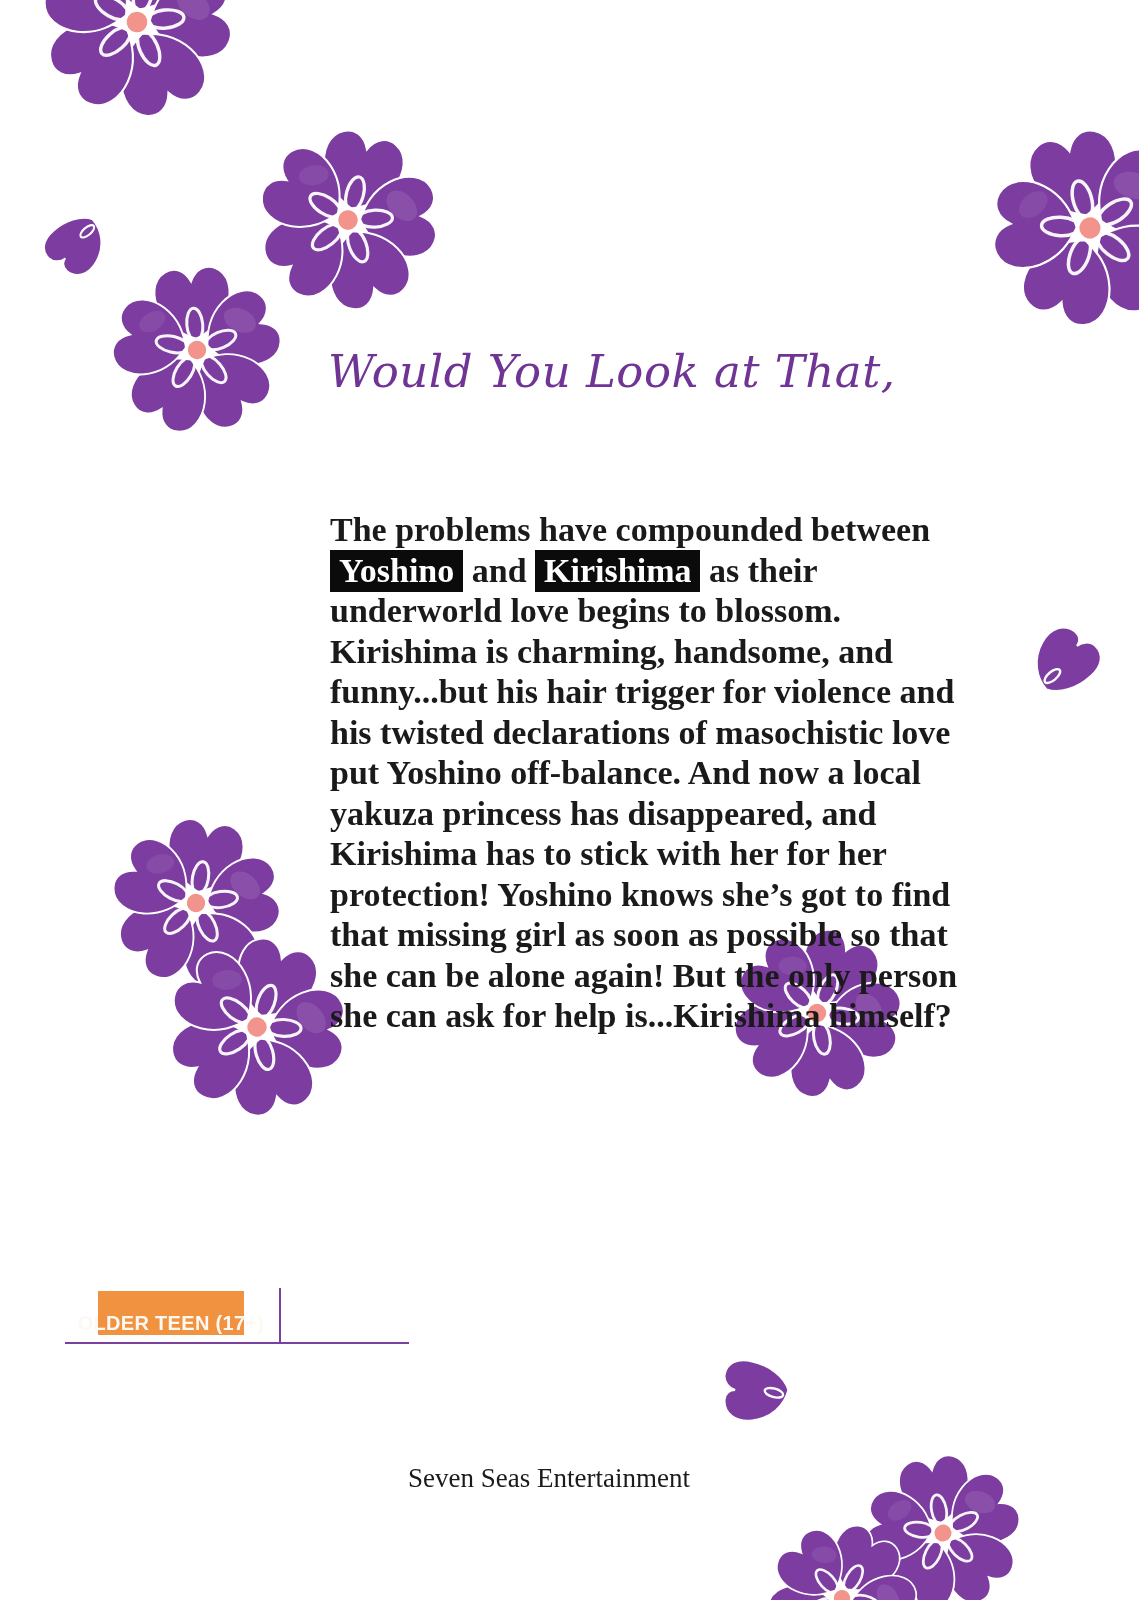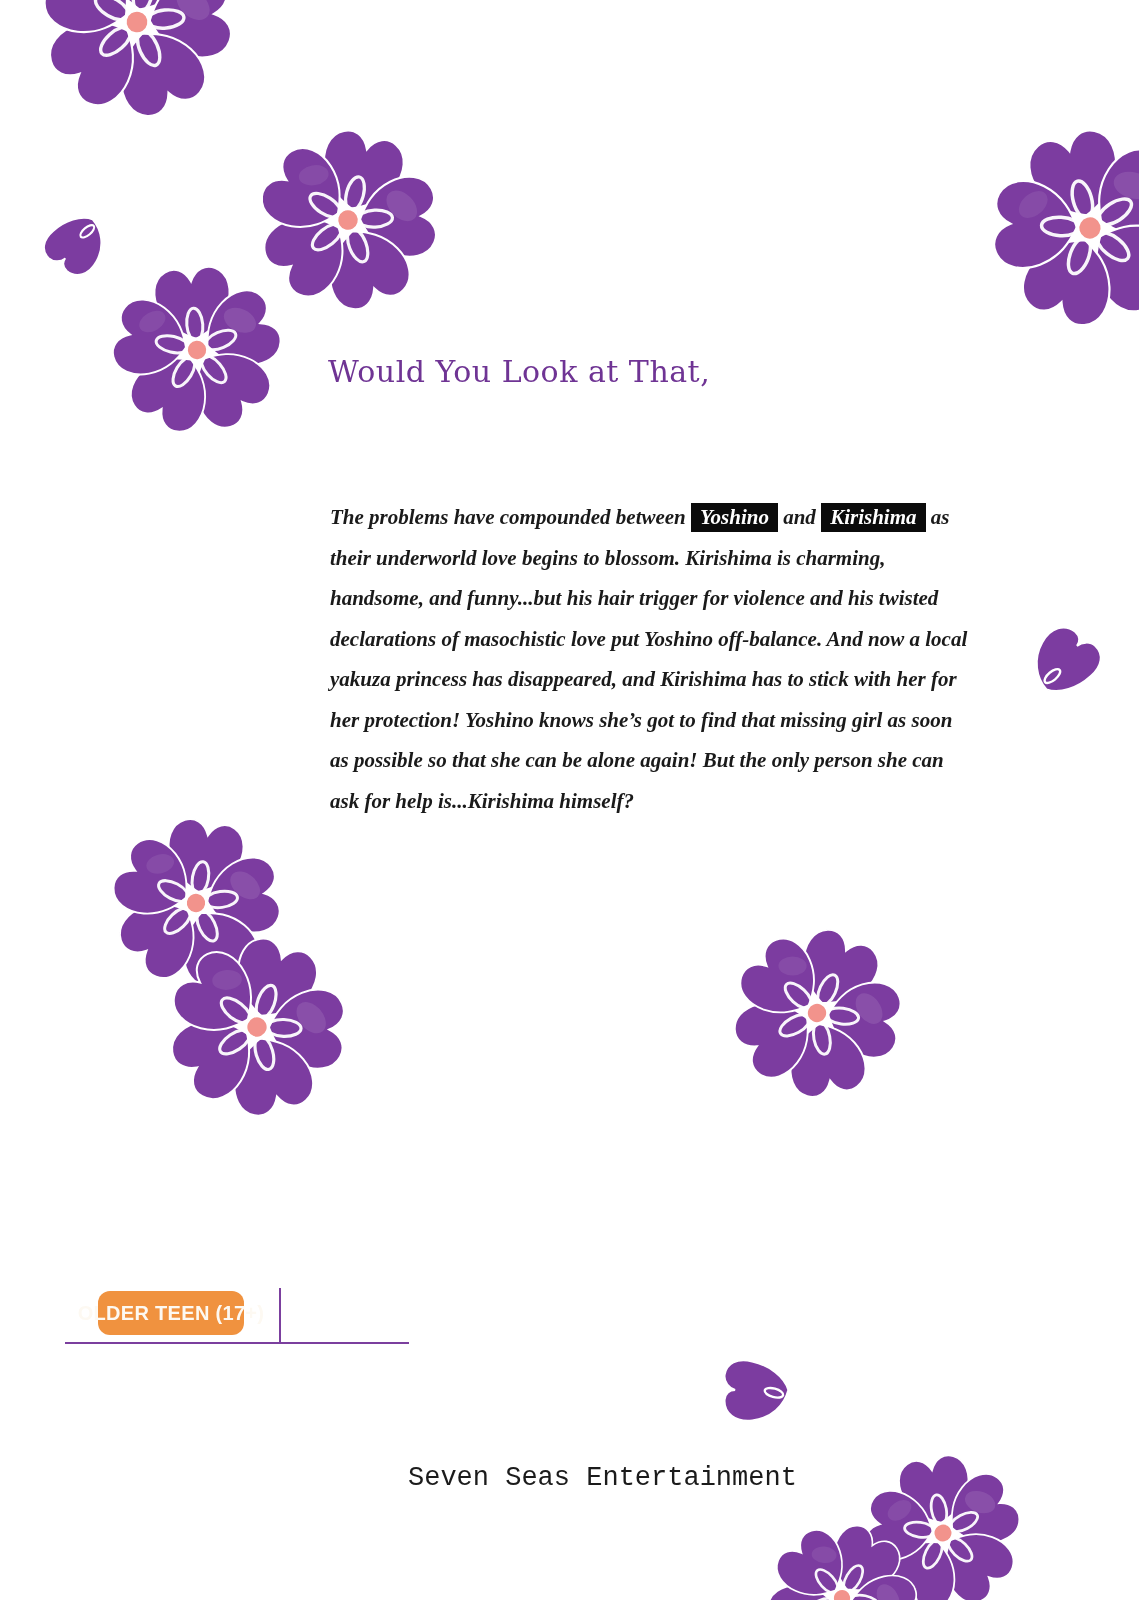--- a/index.html
+++ b/index.html
@@ -21,59 +21,58 @@
     overflow:hidden;
   }
   .decor{position:absolute;left:0;top:0;pointer-events:none;}
   .loop{fill:none;stroke:#fff;stroke-width:3.2px;opacity:.95;}
   .petal-shape{fill:var(--flower-purple);stroke:#fff;stroke-width:2px;}
   .flower-center{fill:var(--flower-center-pink);stroke:#fff;stroke-width:3.5px;}
 
   .title{
     position:absolute;left:328px;top:342px;
     font-family:"DejaVu Serif",serif;
+    font-style:italic;
     color:var(--title-purple);
-    font-size:30px;line-height:59px;
+    font-size:45px;line-height:59px;
     letter-spacing:.5px;
     white-space:nowrap;
   }
   .synopsis{
     position:absolute;left:330px;top:476px;width:638px;
     font-family:"Liberation Serif",serif;
     font-weight:600;
-    font-size:21px;line-height:40.5px;
+    font-size:34px;line-height:40.5px;
     color:var(--text-black);
-    font-style:italic;
   }
   .synopsis .hl{
     background:#0B0B0B;color:#FFFFFF;
     padding:2px 9px 3px 9px;
   }
   .rating-badge{
     position:absolute;left:98px;top:1291px;
     width:146px;height:44px;
     background:var(--rating-orange);
     color:#FDF9F2;
     font-family:"Liberation Sans",sans-serif;
     font-weight:bold;font-size:20px;letter-spacing:.3px;
-    display:flex;align-items:center;justify-content:center;
+    display:flex;align-items:flex-end;justify-content:center;
     white-space:nowrap;
-    border-radius:12px;
   }
   .v-rule{
     position:absolute;left:279px;top:1288px;
     width:2px;height:55px;background:var(--rule-purple);
   }
   .h-rule{
     position:absolute;left:65px;top:1342px;
     width:344px;height:2px;background:var(--rule-purple);
   }
   .publisher{
     position:absolute;left:408px;top:1461px;
-    font-family:Liberation Mono, monospace;
+    font-family:Liberation Serif, serif;
     font-size:27px;line-height:34px;
     color:#1B1B1B;
   }
 </style>
 </head>
 <body>
 
 <div class="page">
 
   <svg class="decor" width="1139" height="1600" viewBox="0 0 1139 1600" aria-hidden="true">

